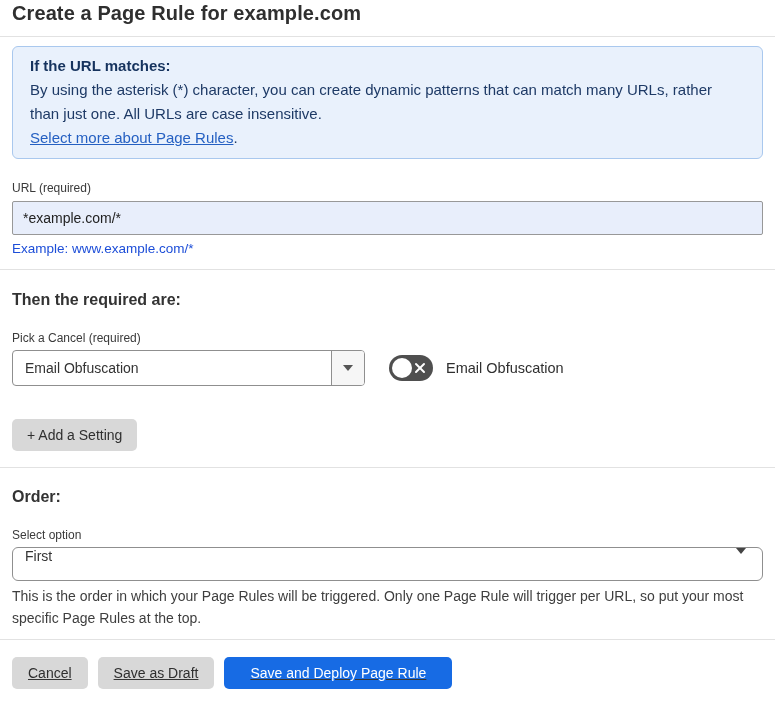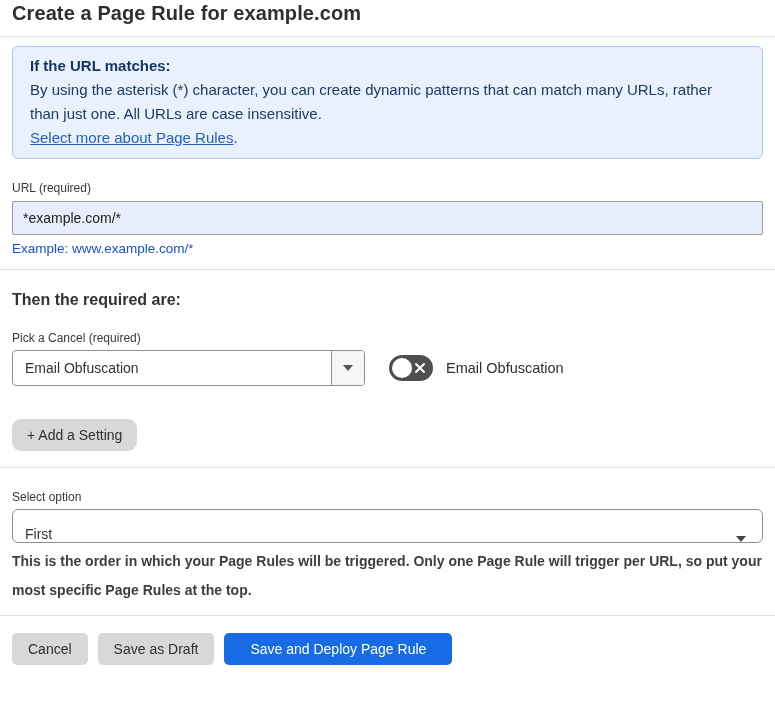--- a/index.html
+++ b/index.html
@@ -152,55 +152,55 @@
     border: none;
     background: #d8d8d8;
     color: #2f2f2f;
     font-family: "Liberation Sans", sans-serif;
     font-size: 14px;
     height: 32px;
     padding: 0 16px;
     border-radius: 5px;
     cursor: pointer;
   }
-  .add-setting-btn { margin-top: 33px; padding: 0 15px; border-radius: 9px; }
+  .add-setting-btn { margin-top: 33px; padding: 0 15px; }
   .divider-after-add { margin-top: 16px; }
 
   
   .order-heading { margin-top: 20px; }
   .select-simple {
     margin-top: 5px;
     height: 34px;
     border: 1px solid #8f8f8f;
     border-radius: 6px;
     background: #ffffff;
     display: flex;
-    align-items: flex-end;
+    align-items: flex-start;
     justify-content: space-between;
     padding: 0 16px 0 12px;
     font-size: 14px;
     color: #333333;
     cursor: pointer;
   }
   .select-simple .tri-down { border-top-color: #444444; }
   .order-helper {
     margin-top: 4px;
     font-size: 14px;
-    line-height: 29px;
+    line-height: 22px;
     color: #3e3e3e;
-    font-weight: bold;
   }
   .divider-after-order { margin-top: 10px; }
 
   
   .footer-actions {
     margin-top: 17px;
     display: flex;
     gap: 10px;
     align-items: center;
+    text-decoration: underline;
   }
   .blue-btn {
     border: none;
     background: #176be4;
     color: #ffffff;
     font-family: "Liberation Sans", sans-serif;
     font-size: 14px;
     height: 32px;
     padding: 0 26px;
     border-radius: 5px;
@@ -245,20 +245,21 @@
         <line x1="11" y1="3" x2="3" y2="11" stroke="#ffffff" stroke-width="2" stroke-linecap="round"></line>
       </svg>
     </div>
     <span class="toggle-label">Email Obfuscation</span>
   </div>
 
   <button class="gray-btn add-setting-btn">+ Add a Setting</button>
 
   <div class="divider divider-after-add"></div>
 
+  <h2 class="section-heading order-heading">Order:</h2>
 
   <label class="field-label">Select option</label>
 
   <div class="select-simple">
     <span>First</span>
     <span class="tri-down"></span>
   </div>
 
   <p class="order-helper">This is the order in which your Page Rules will be triggered. Only one Page Rule will trigger per URL, so put your most specific Page Rules at the top.</p>
 

